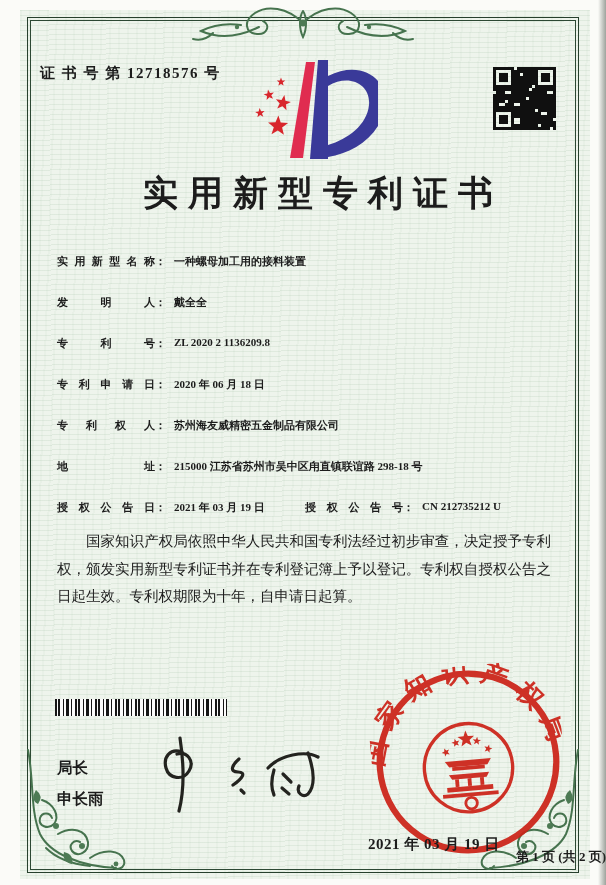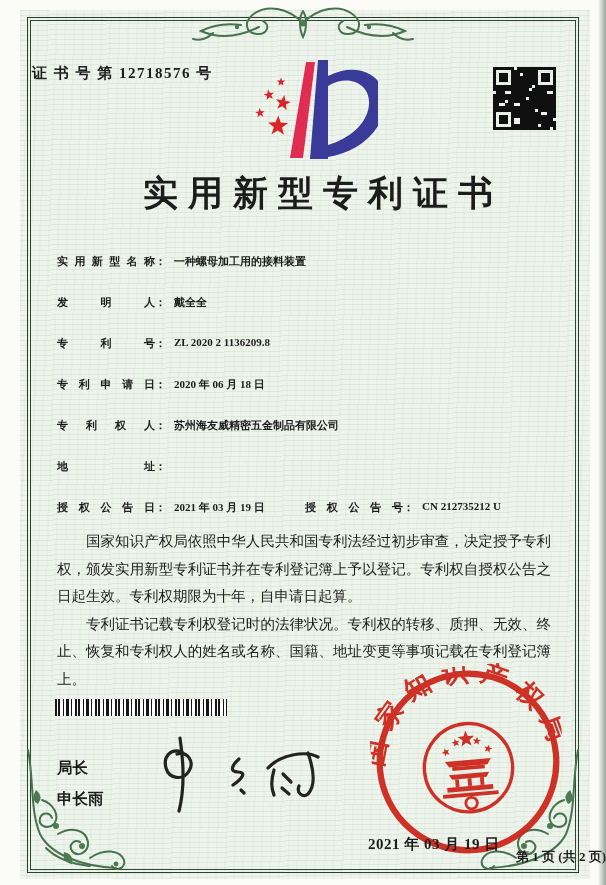--- a/index.html
+++ b/index.html
@@ -16,21 +16,21 @@
   
   .frame{position:absolute;top:17px;left:27px;right:27px;bottom:12px;border:1.6px solid #27402d;z-index:1;}
   .frame::after{content:"";position:absolute;inset:2px;border:1px solid #2c4833;}
   .flourish{stroke:#46734e;fill:none;stroke-width:2;stroke-linecap:round;}
   .flourish-fill{fill:#4d7a54;stroke:none;}
   .top-orn{position:absolute;top:1px;left:50%;transform:translateX(-50%);z-index:2;}
   .corner{position:absolute;z-index:2;}
   .corner.bl{left:20px;bottom:10px;}
   .corner.br{right:20px;bottom:10px;transform:scaleX(-1);}
   
-  .cert-no{position:absolute;left:32px;top:64px;font-size:15px;font-weight:600;letter-spacing:1.5px;z-index:3;}
+  .cert-no{position:absolute;left:40px;top:64px;font-size:15px;font-weight:600;letter-spacing:1.5px;z-index:3;}
   .logo{position:absolute;left:248px;top:56px;z-index:3;}
   .qr{position:absolute;left:493px;top:67px;display:grid;grid-template-columns:repeat(21,3px);grid-auto-rows:3px;z-index:3;}
   .qr b{background:transparent;}
   .qr b.d{background:#101010;}
   .title{position:absolute;left:0;right:0;top:170px;text-align:center;font-size:35px;font-weight:700;
     letter-spacing:10px;z-index:3;margin-left:40px;}
   
   .fields{position:absolute;left:57px;top:254px;width:500px;z-index:3;font-size:11px;font-weight:600;}
   .frow{height:41px;display:flex;align-items:flex-start;white-space:nowrap;}
   .flabel{display:inline-block;width:98px;text-align:justify;text-align-last:justify;}
@@ -577,38 +577,38 @@
       <span>2020 年 06 月 18 日</span>
     </div>
     <div class="frow">
       <span class="flabel">专利权人</span>
         <span class="fcolon">：</span>
       <span>苏州海友威精密五金制品有限公司</span>
     </div>
     <div class="frow">
       <span class="flabel">地址</span>
         <span class="fcolon">：</span>
+      <span>215000 江苏省苏州市吴中区甪直镇联谊路 298-18 号</span>
     </div>
     <div class="frow grant">
       <span class="pair1">
         <span class="flabel">授权公告日</span>
           <span class="fcolon">：</span>
         <span>2021 年 03 月 19 日</span>
       </span>
       <span class="pair2">
         <span class="flabel">授权公告号</span>
           <span class="fcolon">：</span>
         <span>CN 212735212 U</span>
       </span>
     </div>
   </div>
 
   <div class="paras">
     <p>国家知识产权局依照中华人民共和国专利法经过初步审查，决定授予专利权，颁发实用新型专利证书并在专利登记簿上予以登记。专利权自授权公告之日起生效。专利权期限为十年，自申请日起算。</p>
-    <p>专利证书记载专利权登记时的法律状况。专利权的转移、质押、无效、终止、恢复和专利权人的姓名或名称、国籍、地址变更等事项记载在专利登记簿上。</p>
   </div>
 
   <div class="barcode"></div>
 
   <div class="signoff">
     <div>局长</div>
     <div>申长雨</div>
   </div>
 
   <svg class="signature" width="220" height="100" viewBox="0 0 220 100">

